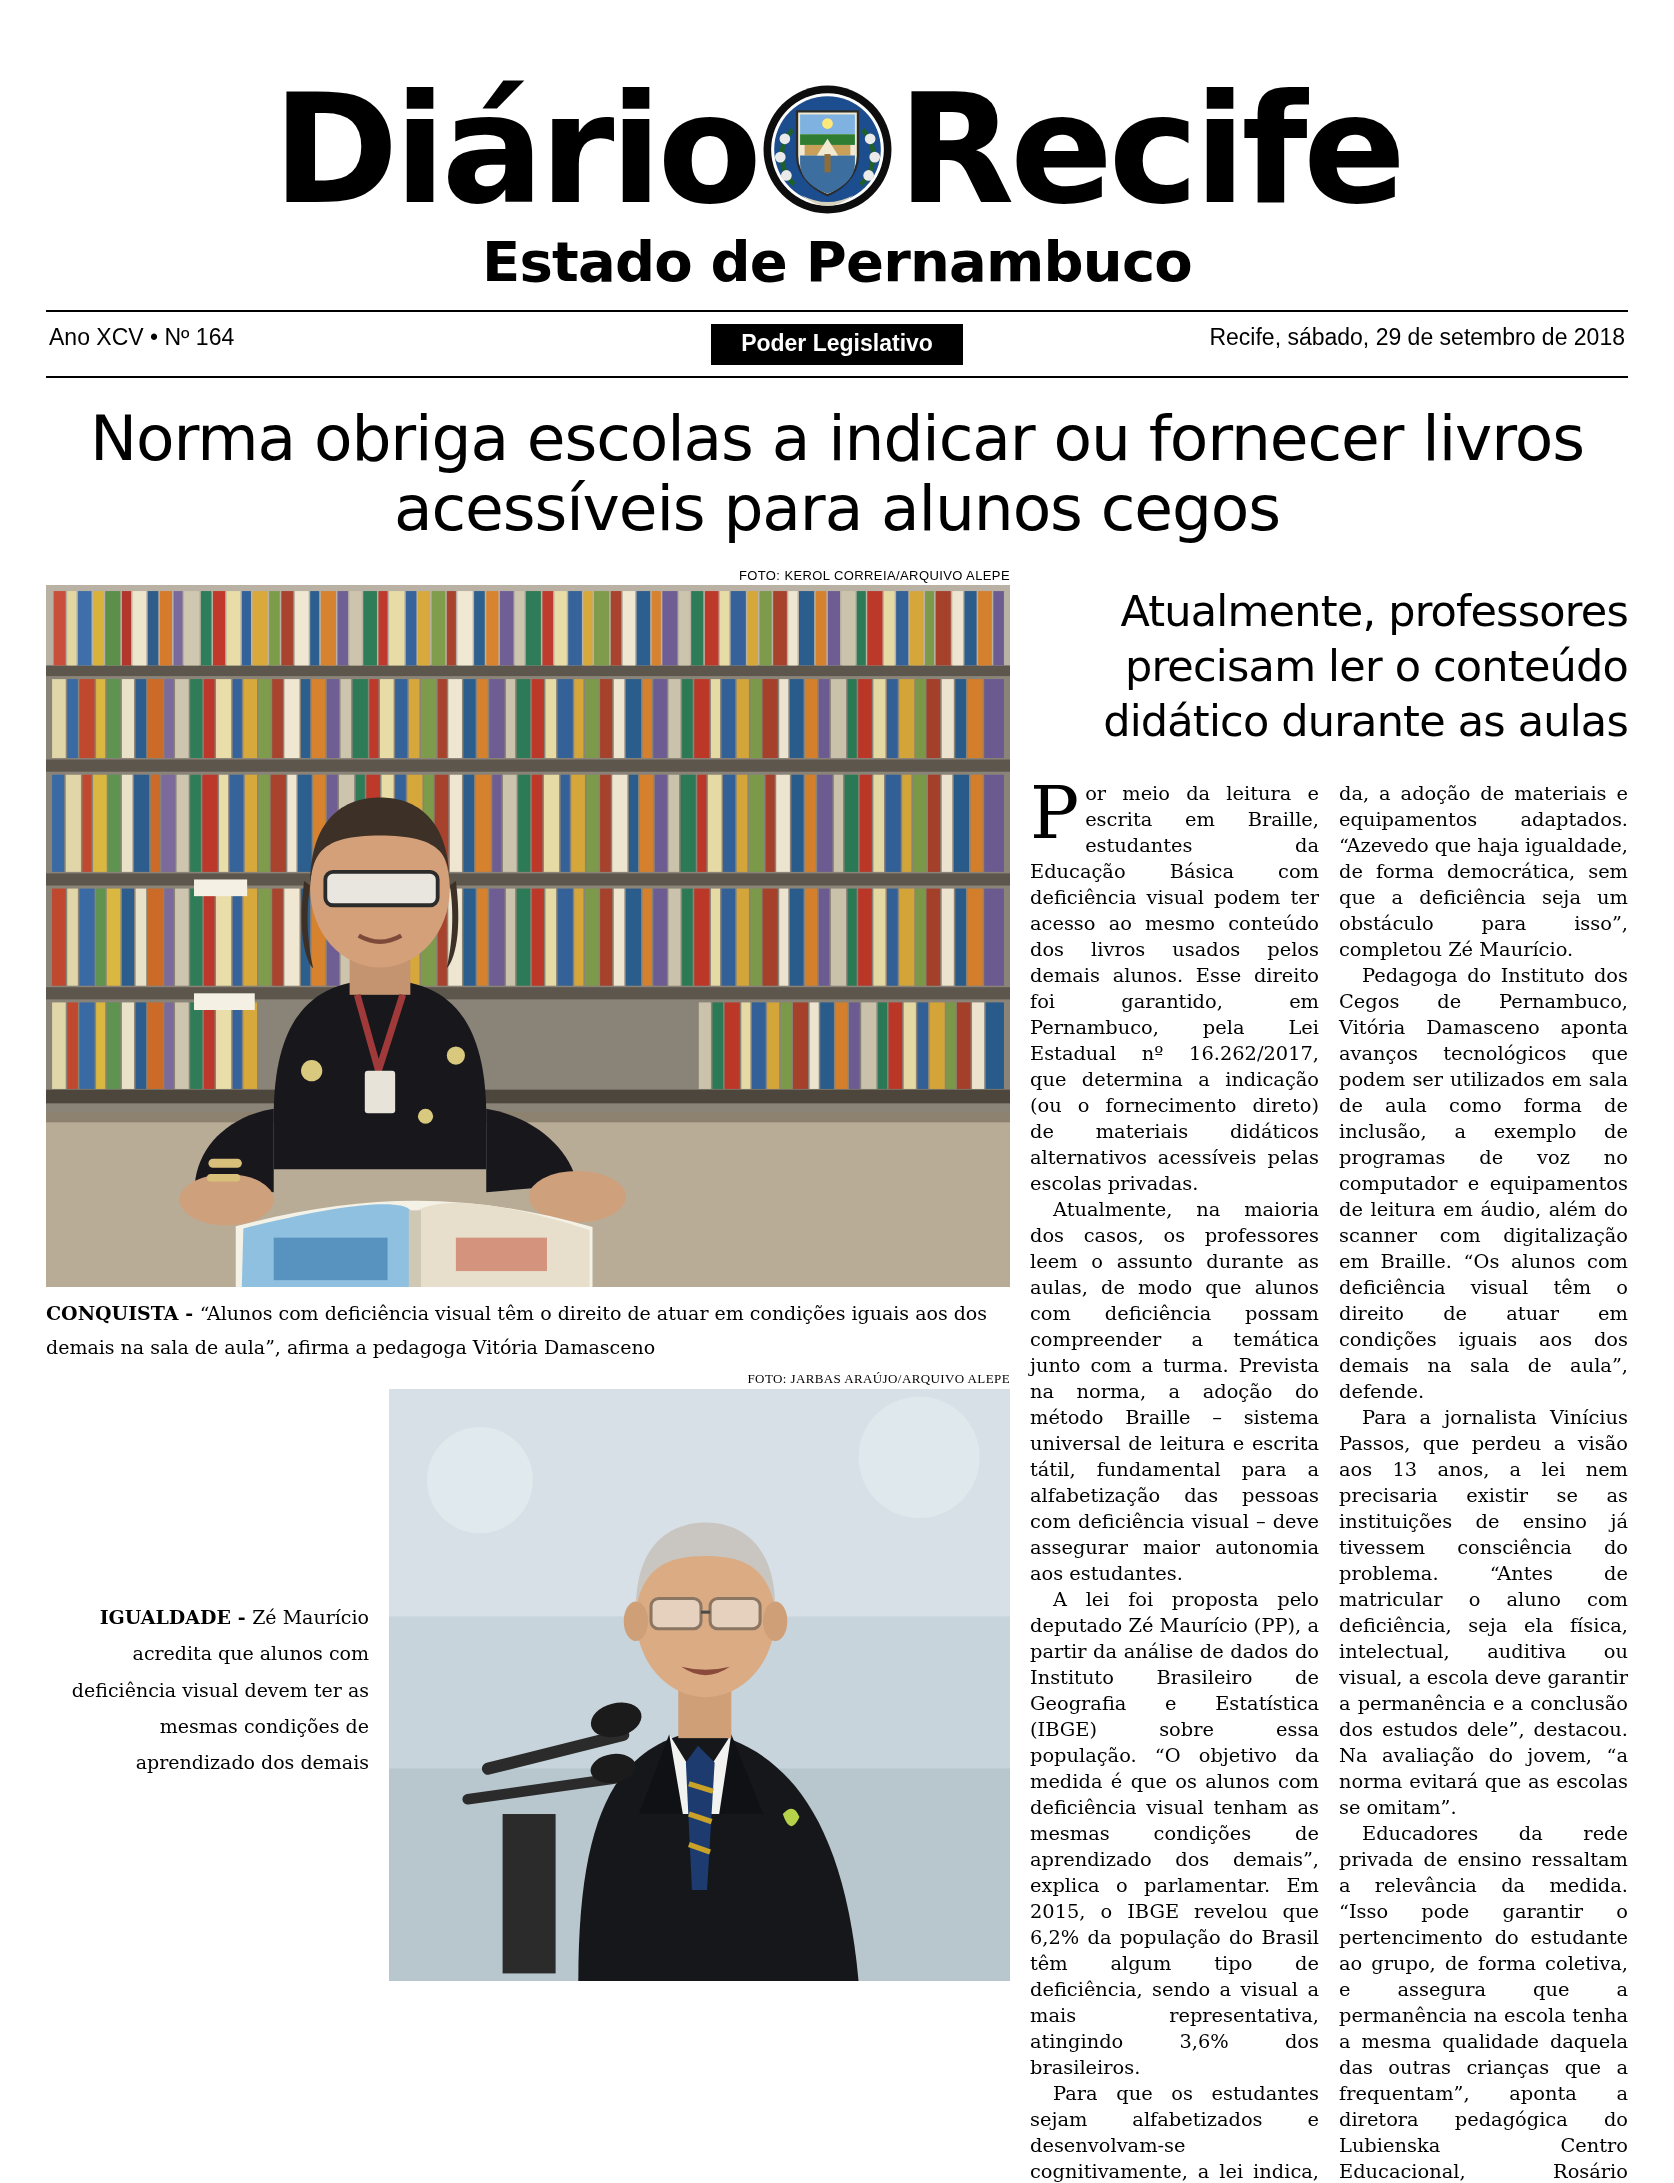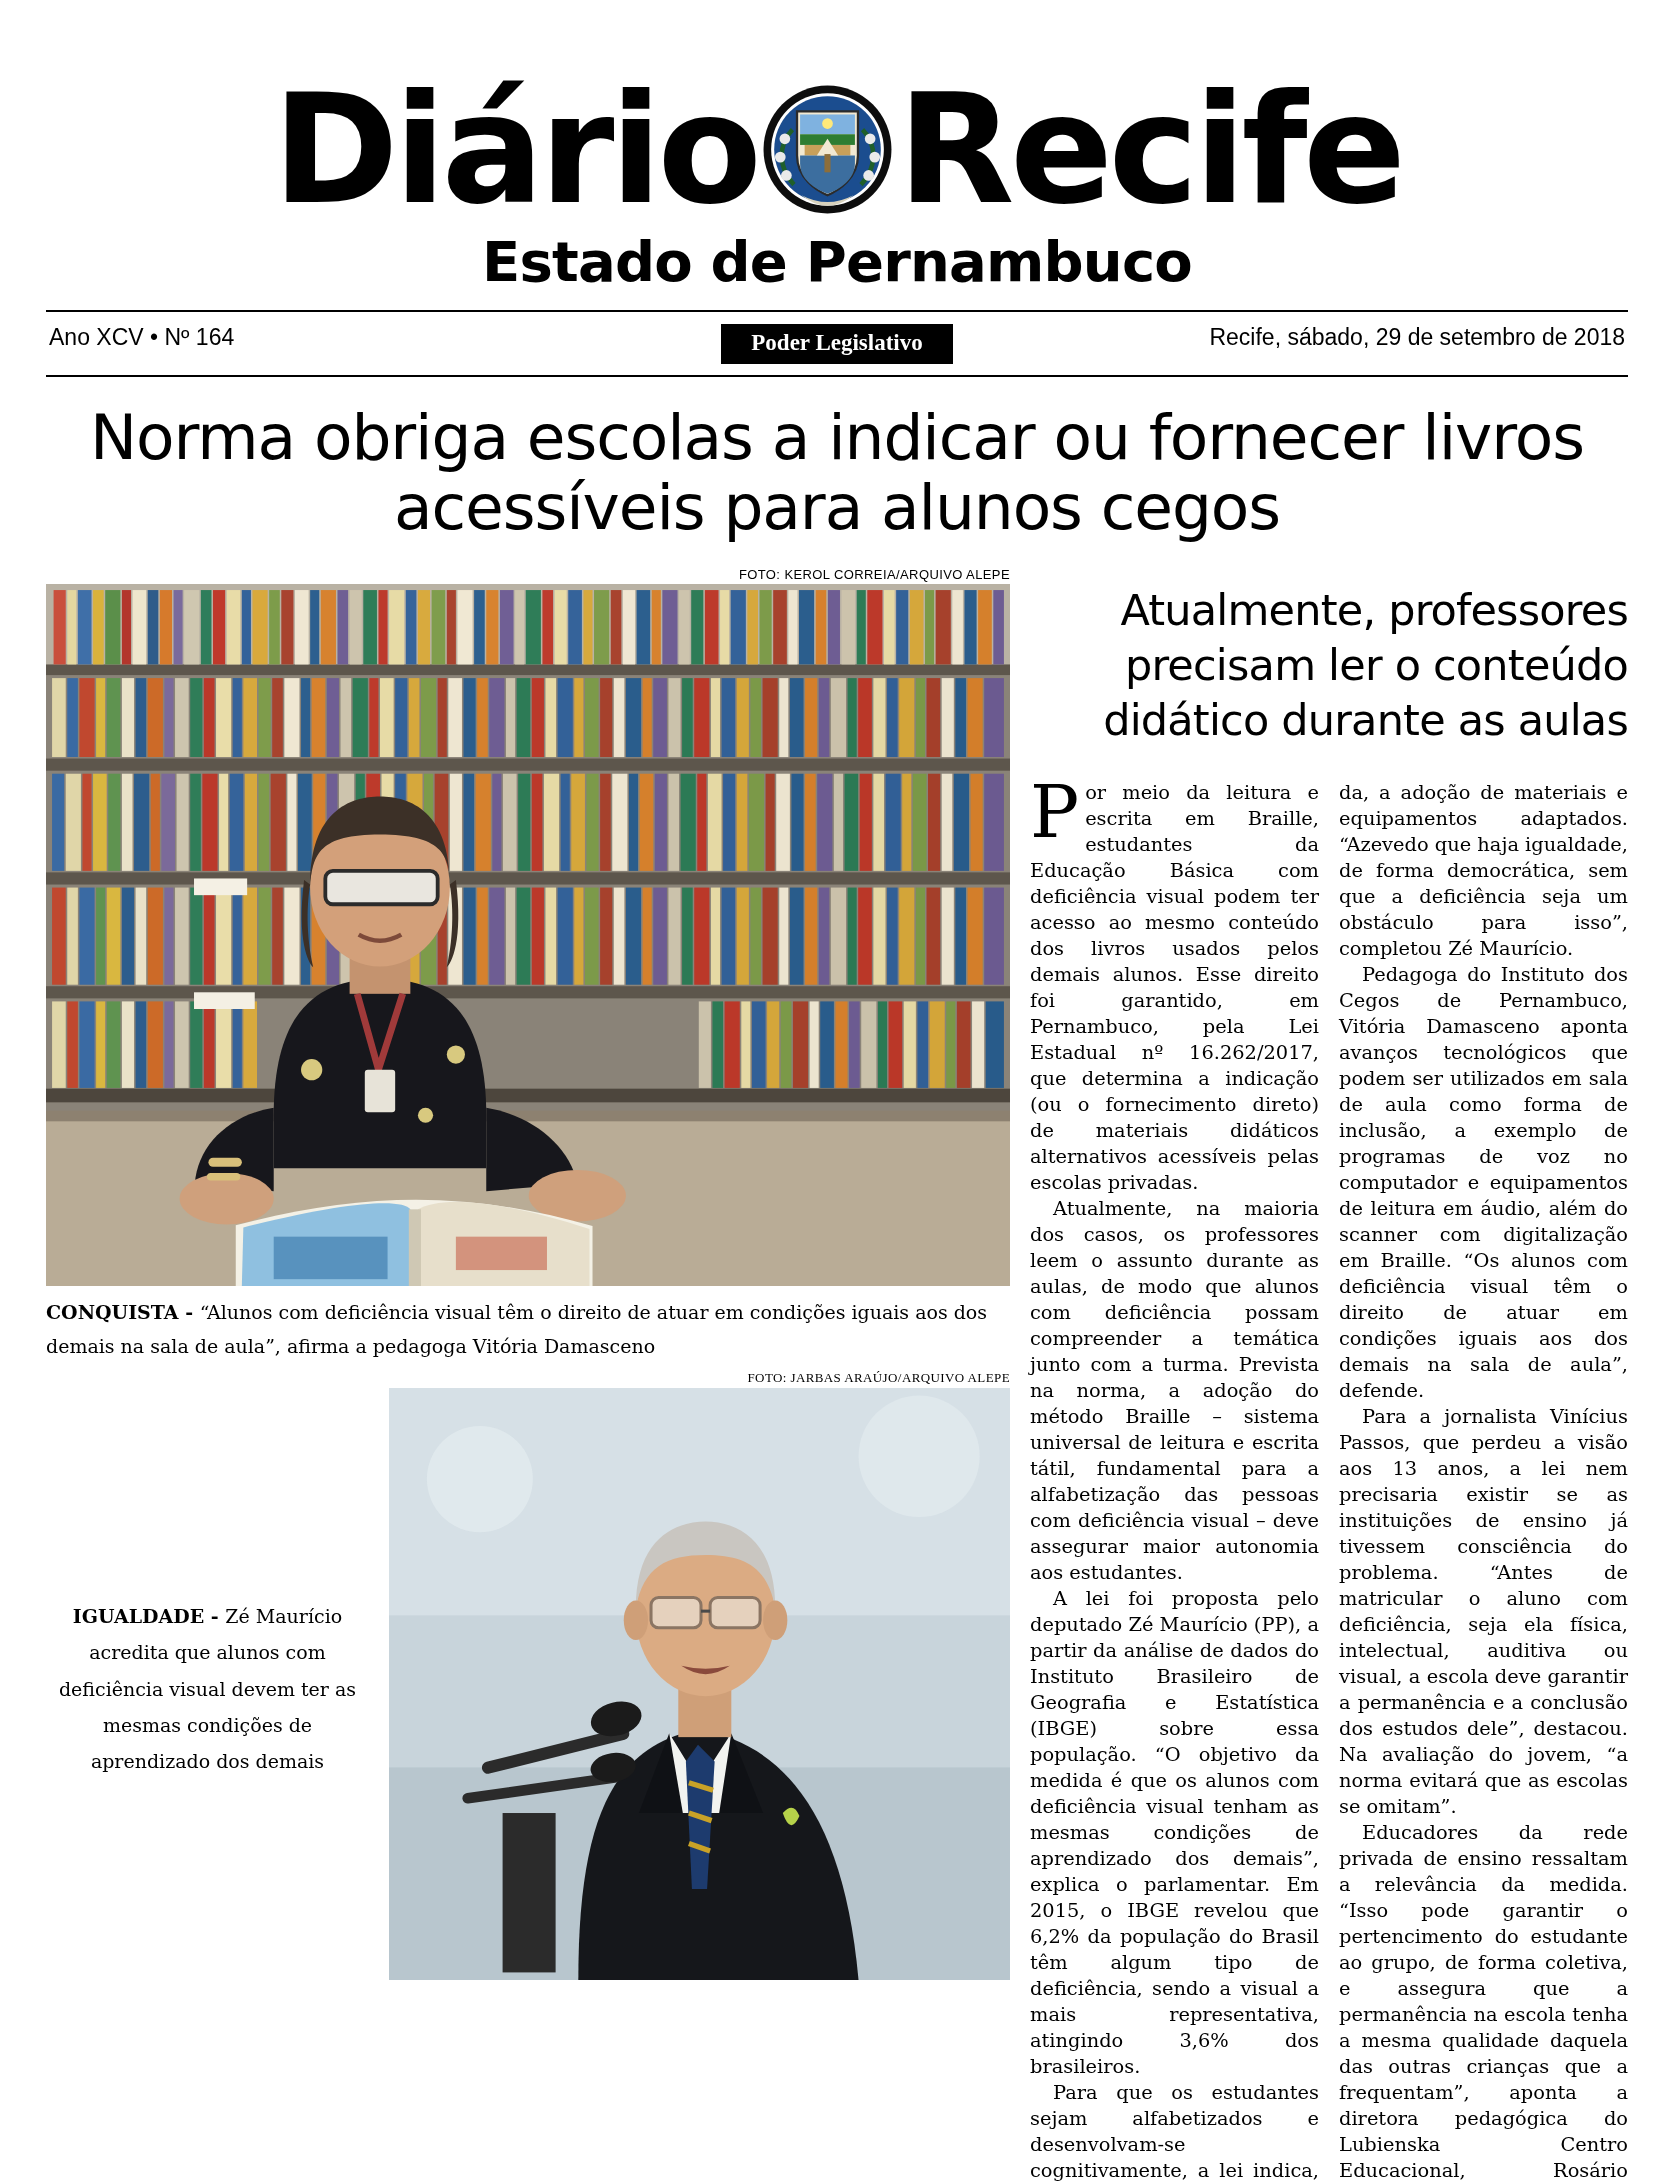--- a/index.html
+++ b/index.html
@@ -82,21 +82,20 @@
     flex: 0 0 auto;
   }
   .power-badge {
     background: #000;
     color: #fff;
     font-weight: bold;
     font-size: 23px;
     padding: 6px 30px 7.6px 30px;
     display: inline-block;
     letter-spacing: 0px;
-    font-family: Liberation Serif, serif;
   }
 
   
   .headline {
     text-align: center;
     font-family: "DejaVu Sans", sans-serif;
     font-weight: normal;
     font-size: 63px;
     line-height: 1.12;
     letter-spacing: -1.1px;
@@ -140,21 +139,21 @@
   .caption b { font-weight: bold; }
 
   .lower-row {
     display: flex;
     gap: 20px;
     margin-top: 7.6px;
   }
   .caption-col {
     width: 323px;
     flex: 0 0 323px;
-    text-align: center;
+    text-align: right;
     font-family: "DejaVu Serif", serif;
     font-size: 19px;
     line-height: 1.9;
     padding-top: 228px;
     box-sizing: border-box;
   }
   .photo2-wrap {
     flex: 1 1 auto;
     font-family: Liberation Serif, serif;
   }

